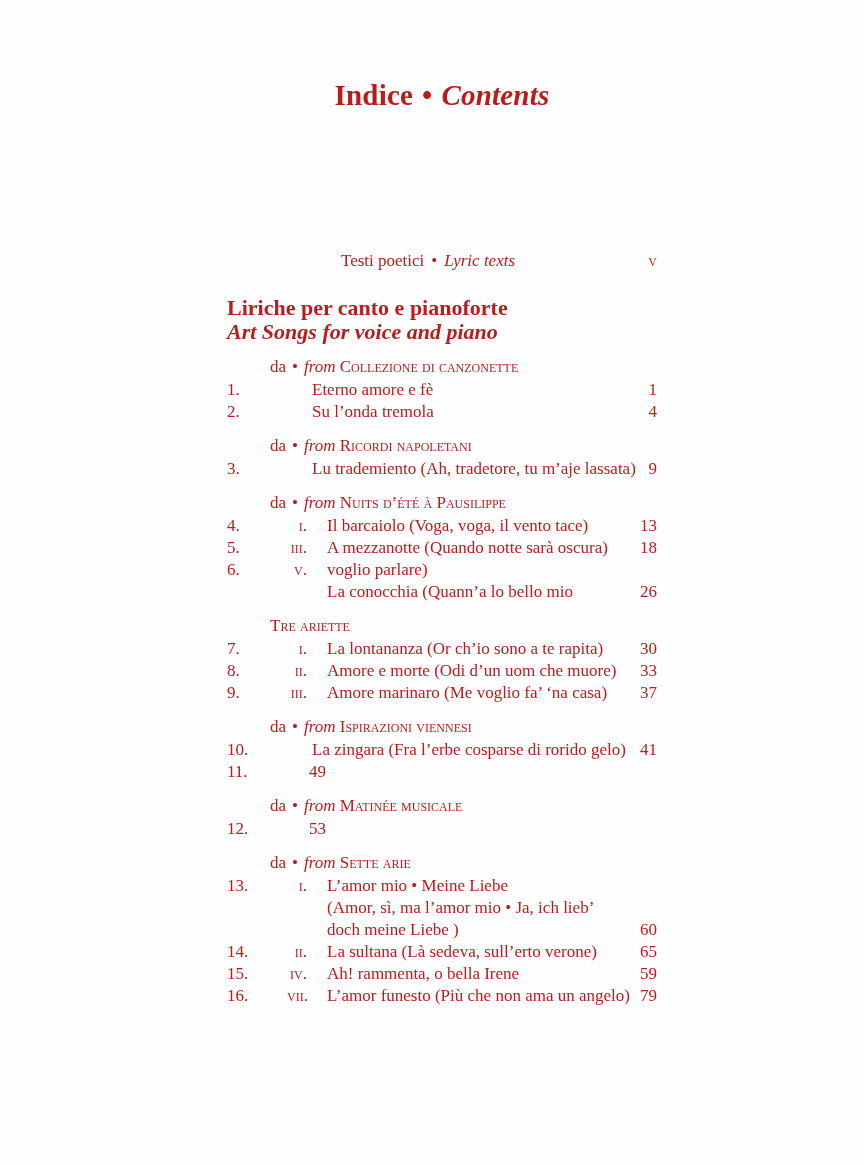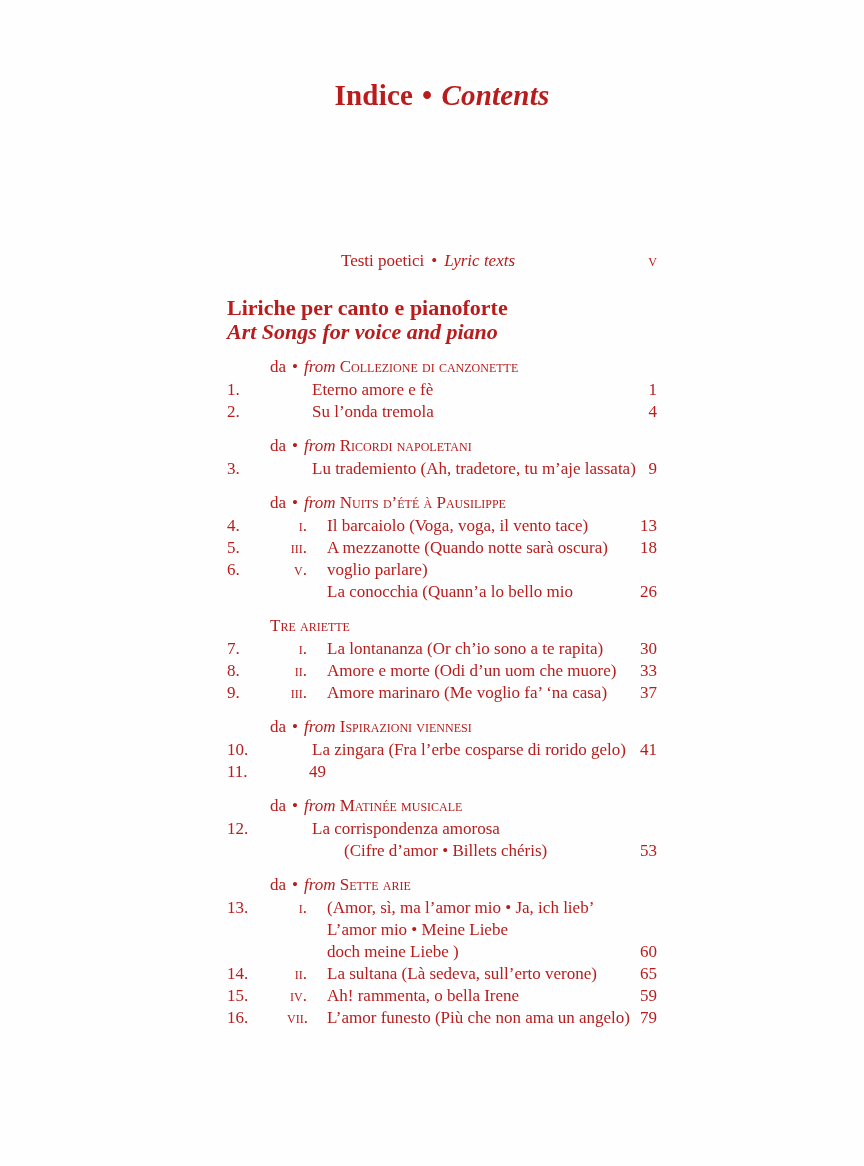--- a/index.html
+++ b/index.html
@@ -146,33 +146,29 @@
         </div>
         <div class="item">
           <span class="c-num">11.</span>
           <span class="c-nr"></span>
           <span class="c-page">49</span>
         </div>
         <div class="sec-header"><span>da</span><span class="sep">•</span><span class="ital">from</span> <span class="sc">Matinée musicale</span></div>
         <div class="item">
           <span class="c-num">12.</span>
           <span class="c-nr"></span>
-          <div class="c-title">
-            <div class="line">La corrispondenza amorosa</div>
-            <div class="line" style="padding-left: 32px;">(Cifre d’amor • Billets chéris)</div>
-          </div>
           <span class="c-page">53</span>
         </div>
         <div class="sec-header"><span>da</span><span class="sep">•</span><span class="ital">from</span> <span class="sc">Sette arie</span></div>
         <div class="item">
           <span class="c-num">13.</span>
           <span class="c-roman roman-sc">I.</span>
           <div class="c-title">
+            <div class="line">L’amor mio • Meine Liebe</div>
             <div class="line">(Amor, sì, ma l’amor mio • Ja, ich lieb’</div>
-            <div class="line">L’amor mio • Meine Liebe</div>
             <div class="line">doch meine Liebe )</div>
           </div>
           <span class="c-page">60</span>
         </div>
         <div class="item">
           <span class="c-num">14.</span>
           <span class="c-roman roman-sc">II.</span>
           <div class="c-title">
             <div class="line">La sultana (Là sedeva, sull’erto verone)</div>
           </div>

